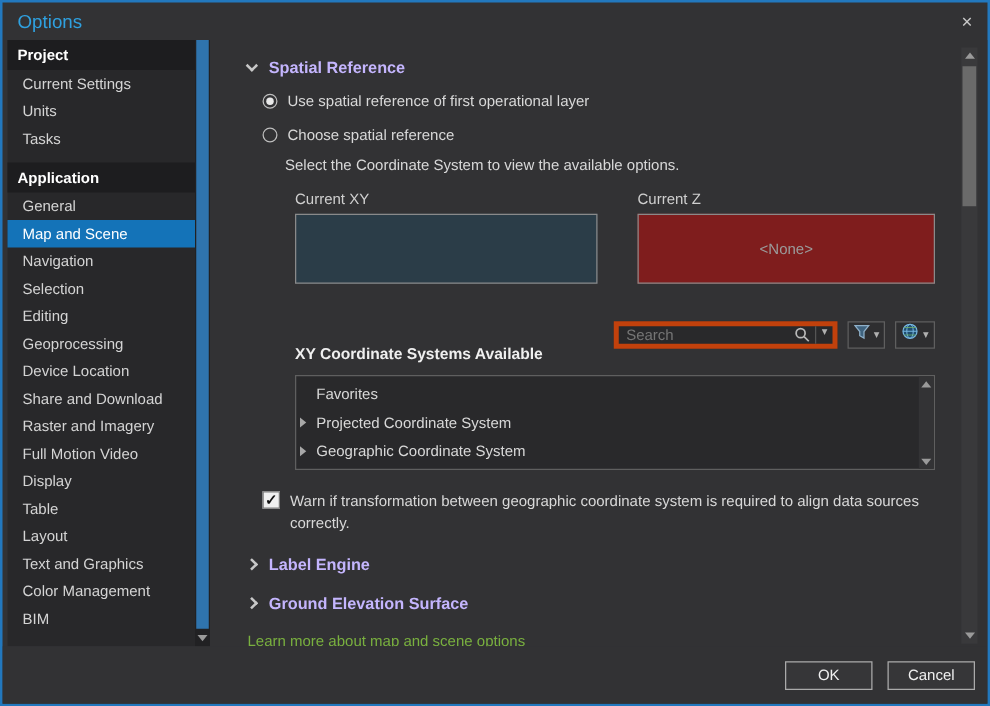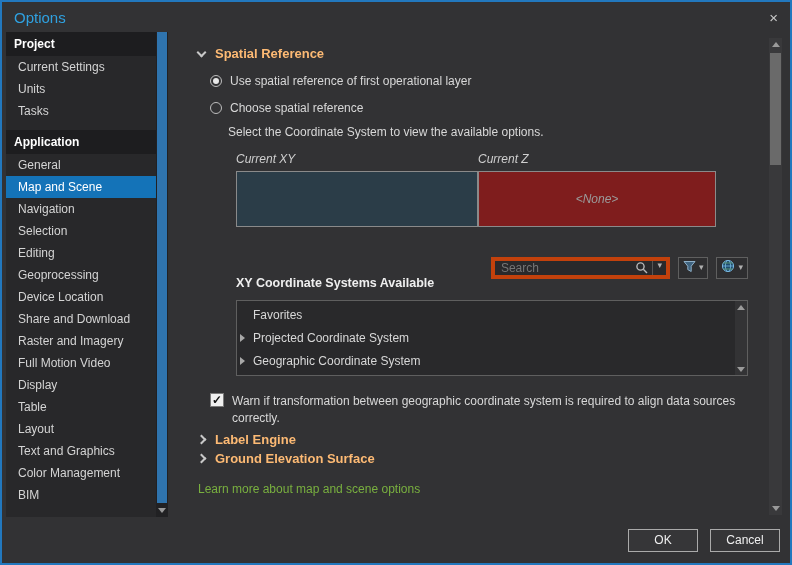--- a/index.html
+++ b/index.html
@@ -23,30 +23,30 @@
   .sb-item { padding:4px 8px 4px 12px; font-size:12px; color:#d4d4d4; white-space:nowrap; cursor:default; }
   .sb-item.selected { background:#1473B8; color:#ffffff; }
   .sb-scroll { width:12px; background:#212123; position:relative; }
   .sb-thumb { position:absolute; top:0; left:1px; right:1px; bottom:14px; background:#2F74AE; }
   .sb-arrow { position:absolute; bottom:0; left:0; right:0; height:13px; display:flex; align-items:center; justify-content:center; background:#212123; }
   .tri-down-s { width:0; height:0; border-left:4px solid transparent; border-right:4px solid transparent; border-top:5px solid #9a9a9a; }
   .tri-up-s { width:0; height:0; border-left:4px solid transparent; border-right:4px solid transparent; border-bottom:5px solid #9a9a9a; }
   
   .main { flex:1; position:relative; background:#323234; }
   .content { position:absolute; left:30px; top:14px; right:44px; }
-  .sec-head { display:flex; align-items:center; gap:10px; font-size:13px; font-weight:700; color:#fdba74; cursor:default; }
-  .sec-head.collapsed { margin-top:4px; }
+  .sec-head { display:flex; align-items:center; gap:10px; font-size:13px; font-weight:700; color:#c4b5fd; cursor:default; }
+  .sec-head.collapsed { margin-top:16px; }
   .chev { width:7px; height:7px; border-right:2px solid #c8c8c8; border-bottom:2px solid #c8c8c8; display:inline-block; flex:none; }
   .chev.down { transform:rotate(45deg); margin-top:-3px; }
   .chev.right { transform:rotate(-45deg); }
   .radio-row { display:flex; align-items:center; gap:8px; margin:13px 0 0 12px; font-size:12px; }
   .radio { width:12px; height:12px; border:1px solid #bdbdbd; border-radius:50%; position:relative; flex:none; background:transparent; }
   .radio.on::after { content:''; position:absolute; left:2px; top:2px; right:2px; bottom:2px; background:#e8e8e8; border-radius:50%; }
   .helper { margin:10px 0 0 30px; font-size:12px; color:#d8d8d8; }
-  .cols { display:flex; margin:13px 0 0 38px;font-style:italic; }
+  .cols { display:flex; gap:32px; margin:13px 0 0 38px; }
   .box-label { font-size:12px; color:#cfcfcf; margin-bottom:5px; }
   .xy-box { width:242px; height:56px; background:#2B3D48; border:1px solid #8a8a8a; }
   .z-box  { width:238px; height:56px; background:#7f1d1d; border:1px solid #8a8a8a; display:flex; align-items:center; justify-content:center; color:#9b9b9b; font-size:12px; }
   .xy-row { display:flex; align-items:center; margin:18px 0 0 38px; width:512px; }
   .xy-label { font-weight:700; font-size:12.5px; color:#efefef; flex:1;margin-top:31px; }
   .search { width:179px; height:22px; background:#29292b; border:4px solid #c2410c; display:flex; align-items:flex-start; }
   .search input { flex:1; min-width:0; background:transparent; border:none; outline:none; color:#d8d8d8; font-size:12px; padding:0 6px; font-family:inherit; }
   .search .divider { width:1px; height:14px; background:#555; }
   .icon-pad { padding:0 4px; display:flex; align-items:center; }
   .caret { color:#b0b0b0; font-size:9px; line-height:9px; }

